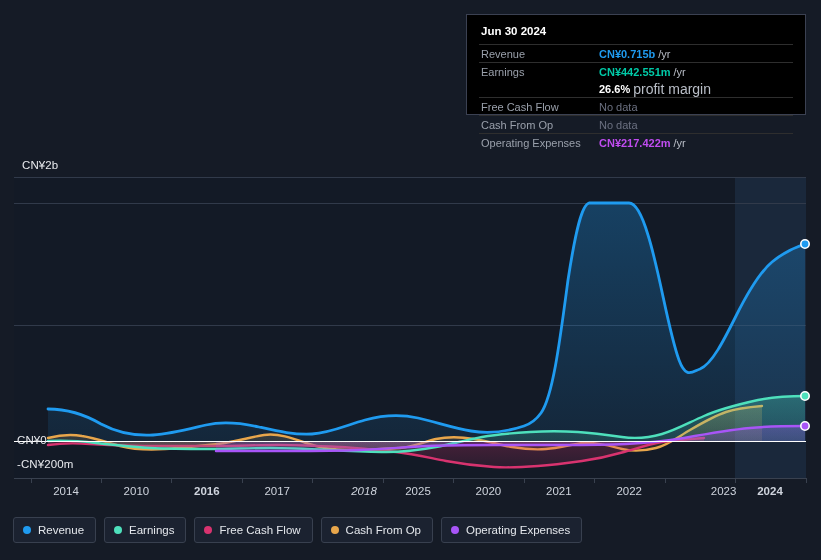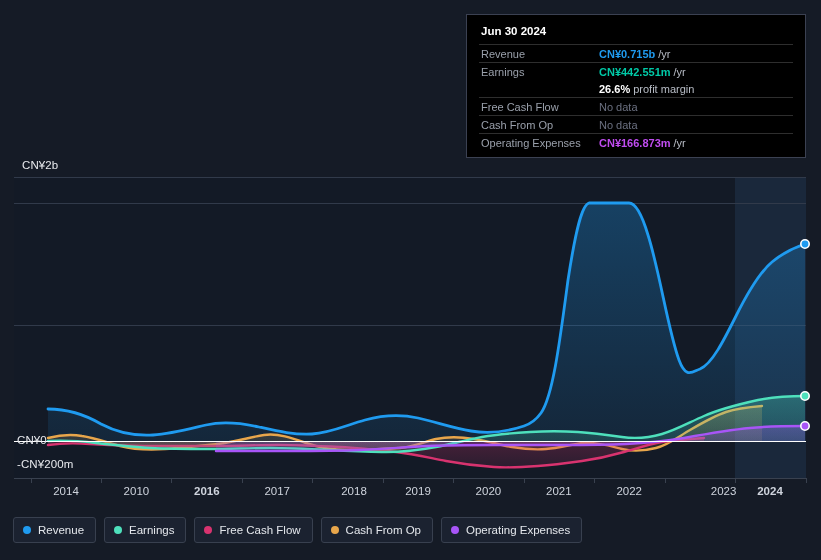--- a/index.html
+++ b/index.html
@@ -25,35 +25,35 @@
 
   
   #xaxis{position:absolute;left:0;top:485px;width:723px;height:18px;}
   .xlab{
     position:absolute;top:0;color:#cfd4dd;font-size:11.5px;
     transform:translateX(-50%);white-space:nowrap;
   }
 
   
   #tooltip{
-    position:absolute;left:466px;top:14px;width:340px;height:144px;
+    position:absolute;left:466px;top:14px;width:340px;height:101px;
     background:#000000;border:1px solid #3b4152;box-sizing:border-box;
     padding:8px 12px 0 12px;
   }
   #tt-date{color:#ffffff;font-size:11.5px;font-weight:bold;padding:2px 0 7px 2px;}
   .tt-row{
     display:flex;align-items:center;height:17px;
     border-top:1px solid #2e2e2e;padding:0 2px;
   }
   .tt-row.noline{border-top:none;}
   .tt-label{width:118px;color:#9aa0ab;font-size:11px;flex:none;}
   .tt-val{font-size:11px;font-weight:bold;}
   .tt-unit{font-size:11px;color:#b9bec7;font-weight:normal;margin-left:3px;}
   .tt-nodata{font-size:11px;color:#6b7080;}
-  .tt-margin-lbl{font-size:11px;color:#b9bec7;font-weight:normal;margin-left:3px;}
+  .tt-margin-lbl{font-size:14px;color:#b9bec7;font-weight:normal;margin-left:3px;}
 
   
   #legend{
     position:absolute;left:13px;top:517px;display:flex;gap:8px;align-items:center;
   }
   .lg-item{
     display:flex;align-items:center;gap:7px;
     border:1px solid #38404f;border-radius:3px;
     padding:6px 11px 6px 9px;background:#1b2230;
   }
@@ -299,22 +299,22 @@
 
   <div class="ylab" id="ylab-top">CN¥2b</div>
   <div class="ylab" id="ylab-zero">CN¥0</div>
   <div class="ylab" id="ylab-neg">-CN¥200m</div>
 
   <div id="xaxis">
       <div class="xlab" style="left: 66px;">2014</div>
       <div class="xlab" style="left: 136.4px;">2010</div>
       <div class="xlab" style="left: 206.8px; font-weight: bold;">2016</div>
       <div class="xlab" style="left: 277.2px;">2017</div>
-      <div class="xlab" style="left: 354px;">2018</div>
-      <div class="xlab" style="left: 418px;">2019</div>
+      <div class="xlab" style="left: 364px; font-style: italic;">2018</div>
+      <div class="xlab" style="left: 418px;">2025</div>
       <div class="xlab" style="left: 488.4px;">2020</div>
       <div class="xlab" style="left: 558.8px;">2021</div>
       <div class="xlab" style="left: 629.2px;">2022</div>
       <div class="xlab" style="left: 699.6px; margin-left: 24px;">2023</div>
       <div class="xlab" style="left: 770px; font-weight: bold;">2024</div>
     </div>
 
   <div id="tooltip">
     <div id="tt-date">Jun 30 2024</div>
     <div id="tt-rows">
@@ -336,21 +336,21 @@
         <div class="tt-row">
           <div class="tt-label">Free Cash Flow</div>
           <span class="tt-nodata">No data</span>
         </div>
         <div class="tt-row">
           <div class="tt-label">Cash From Op</div>
           <span class="tt-nodata">No data</span>
         </div>
         <div class="tt-row">
           <div class="tt-label">Operating Expenses</div>
-          <span class="tt-val" style="color: rgb(192, 76, 240);">CN¥166.873m</span>
+          <span class="tt-val" style="color: rgb(192, 76, 240);">CN¥217.422m</span>
           <span class="tt-unit">/yr</span>
         </div>
       </div>
   </div>
 
   <div id="legend">
       <div class="lg-item">
         <span class="lg-dot" style="background: rgb(31, 155, 240);"></span>
         <span class="lg-txt">Revenue</span>
       </div>

